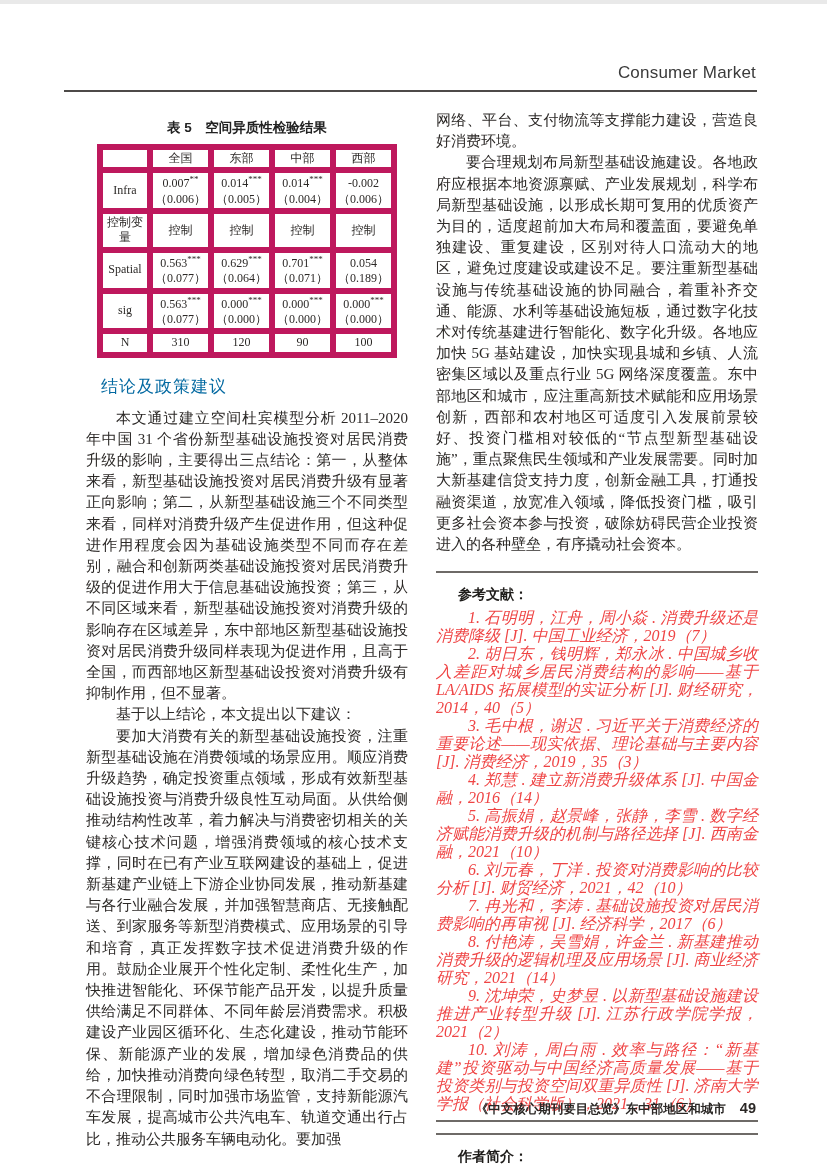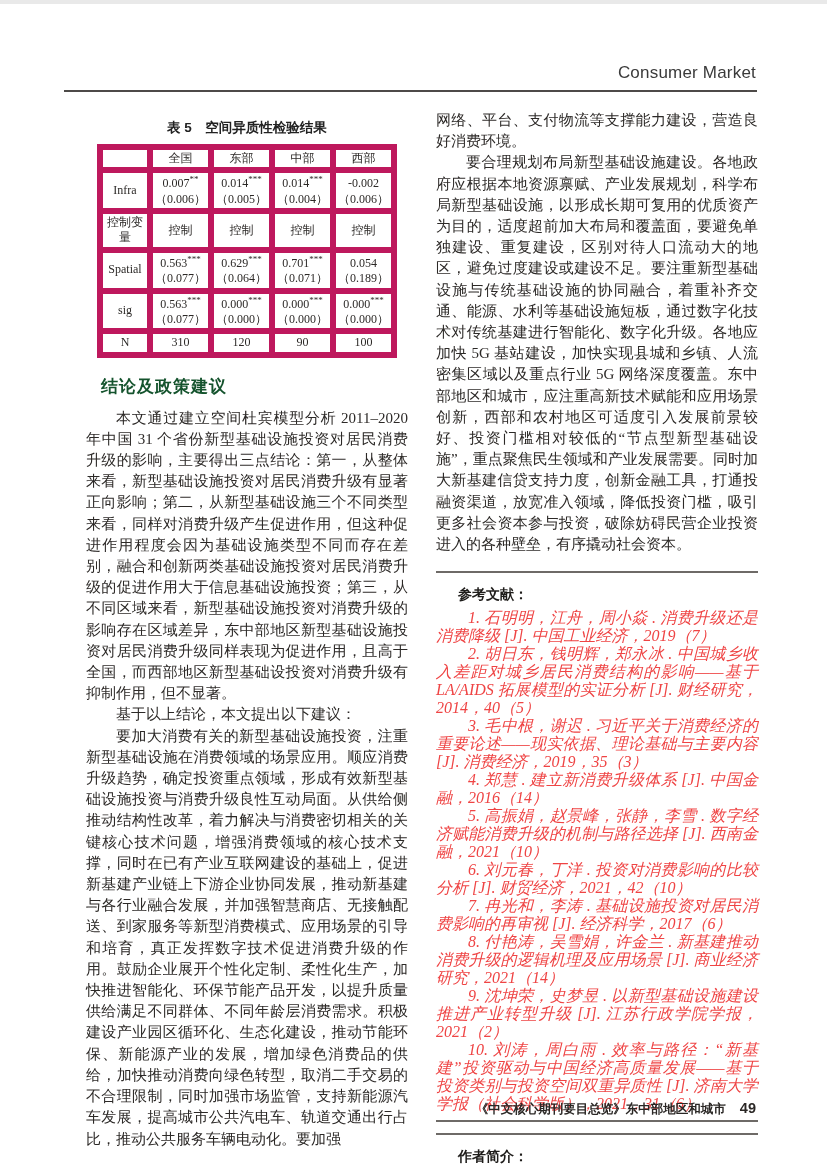--- a/index.html
+++ b/index.html
@@ -47,21 +47,21 @@
   table.t5 th,table.t5 td{
     border:6px solid #be185d;padding:1px 2px;font-weight:normal;
   }
   table.t5 col.c0{width:86px;}
   table.t5 .se{display:block;}
   table.t5 sup{font-size:9px;}
   
   h2.section{
     margin:17px 0 10px 15px;
     font-family:"Liberation Sans","DejaVu Sans",sans-serif;
-    font-weight:700;font-size:17px;color:#14532d;letter-spacing:1px;
+    font-weight:400;font-size:17px;color:#0369a1;letter-spacing:1px;
   }
   h3.sub{
     margin:13px 0 5px 22px;
     font-family:"Liberation Sans","DejaVu Sans",sans-serif;
     font-weight:700;font-size:14px;color:#1e1c1a;
   }
   
   p.ref, p.bio{
     margin:0;font-size:16px;line-height:18px;
     text-align:justify;text-indent:2em;font-style:italic;color:#ef4444;

